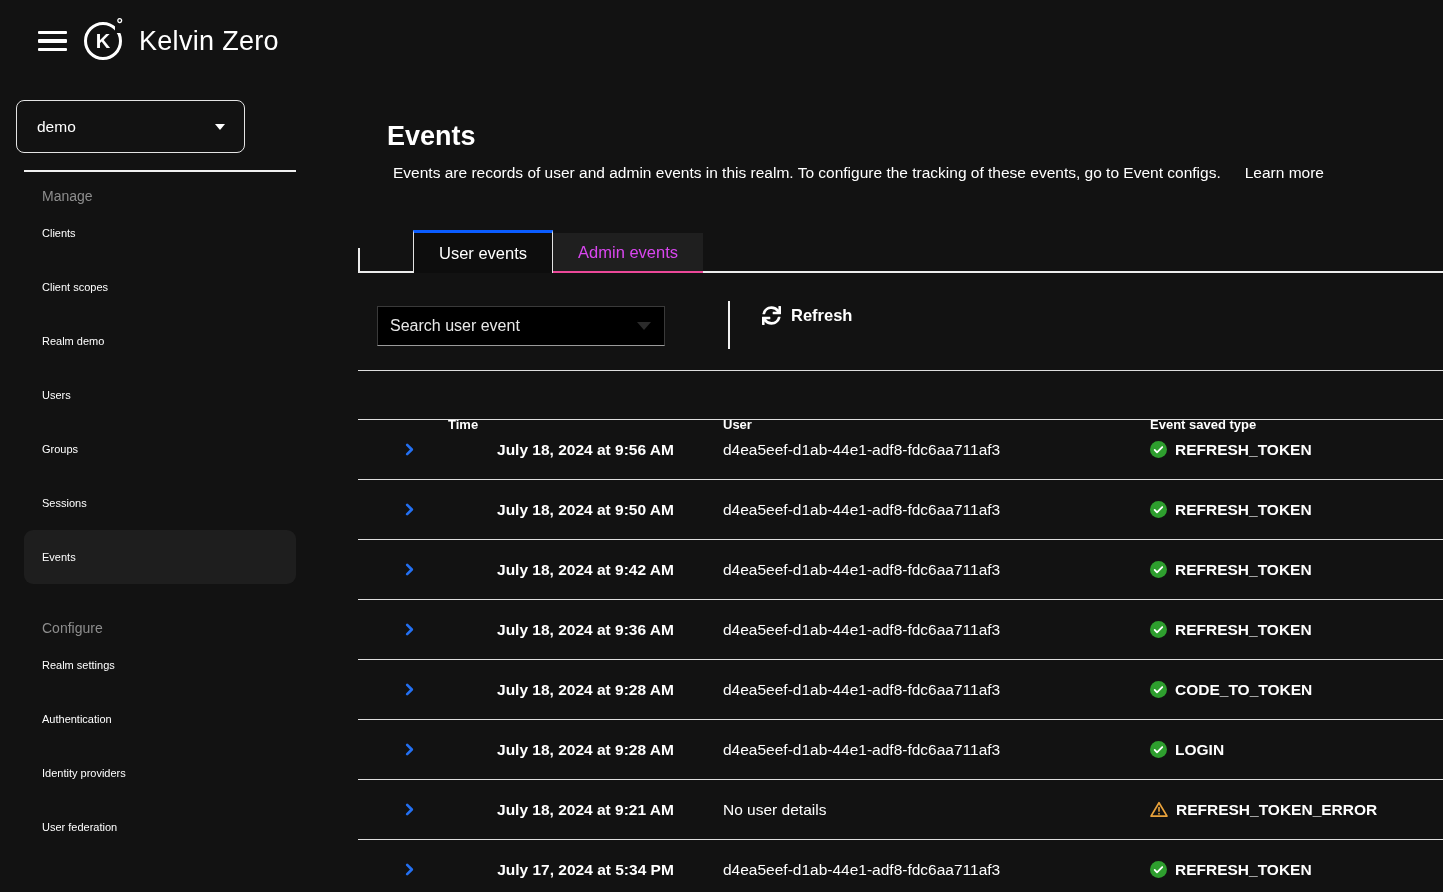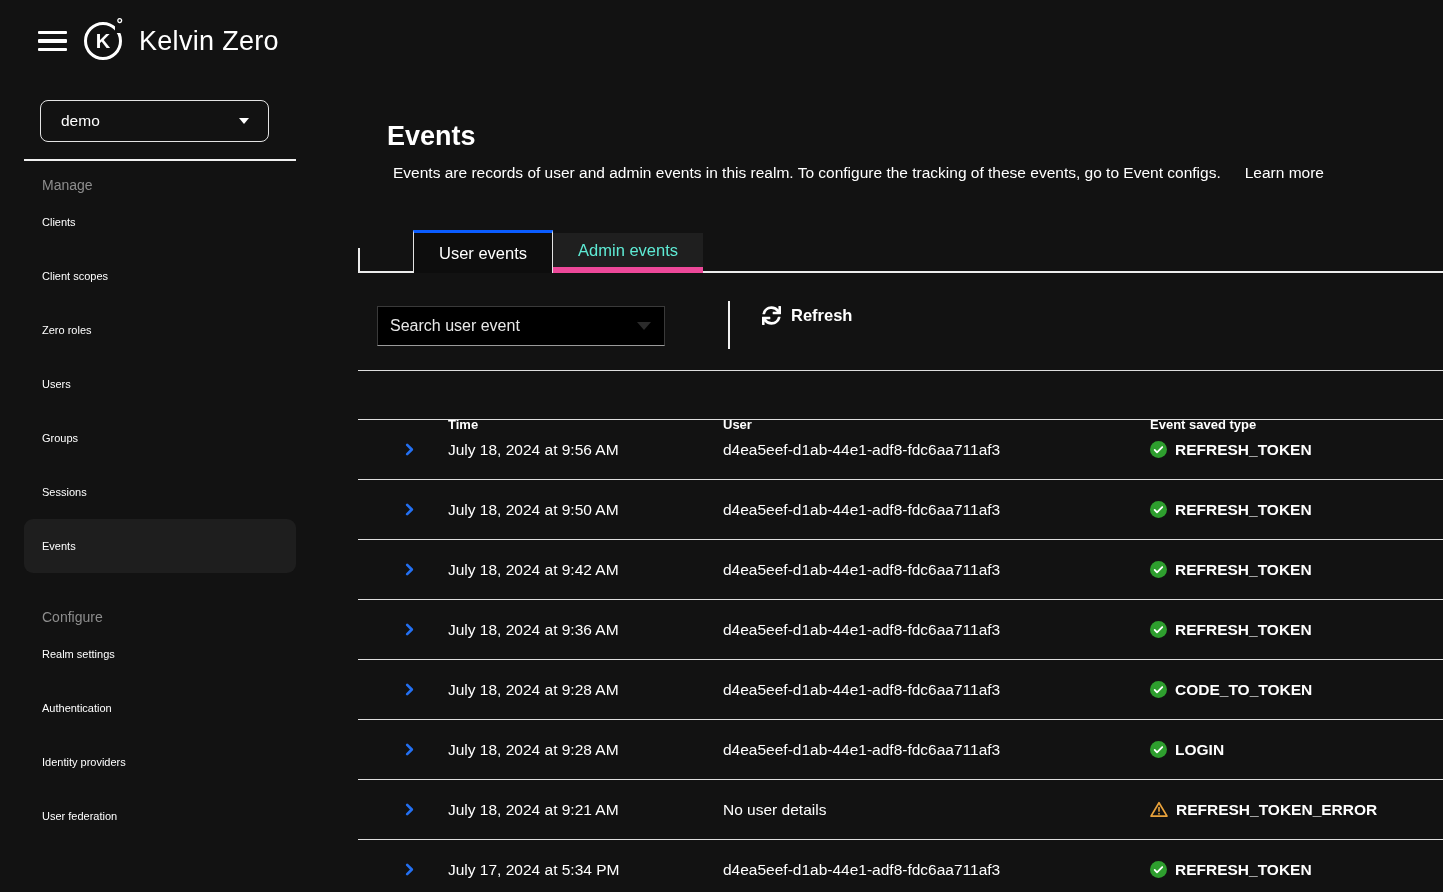--- a/index.html
+++ b/index.html
@@ -14,21 +14,21 @@
   .sidebar { position: absolute; left: 0; top: 0; width: 320px; height: 892px; background: #121212; }
   .brand-row { display: flex; align-items: center; gap: 17px; padding: 22px 0 0 38px; }
   .hamburger { width: 29px; display: flex; flex-direction: column; gap: 5px; background: none; border: none; padding: 0; cursor: pointer; }
   .hamburger span { display: block; height: 3.5px; background: #fff; border-radius: 1px; }
   .logo-badge { position: relative; width: 38px; height: 38px; border: 3px solid #fff; border-radius: 50%;
     display: flex; align-items: center; justify-content: center; font-weight: 700; font-size: 20px; }
   .logo-degree { position: absolute; top: -8px; right: -6px; font-size: 16px; font-weight: 700;
     background: #121212; padding: 0 2px; line-height: 1; }
   .brand-text { font-size: 27px; font-weight: 500; letter-spacing: .3px; }
 
-  .realm-selector { margin: 40px 0 0 40px; width: 229px; height: 42px; border: 1.5px solid #e4e4e4;
+  .realm-selector { margin: 40px 0 0 16px; width: 229px; height: 53px; border: 1.5px solid #e4e4e4;
     border-radius: 8px; background: transparent; color: #fff; font-size: 15.5px; font-family: inherit;
     display: flex; align-items: center; justify-content: space-between; padding: 0 19px 0 20px; cursor: pointer; }
   .caret-down { width: 0; height: 0; border-left: 5.5px solid transparent; border-right: 5.5px solid transparent; border-top: 6.5px solid #fff; }
 
   .sidebar-divider { margin: 17px 0 0 24px; width: 272px; height: 0; border: none; border-top: 2px solid #f0f0f0; }
 
   .nav-section { margin-top: 16px; }
   .nav-section + .nav-section { margin-top: 36px; }
   .nav-section-label { margin-left: 42px; font-size: 14px; color: #8d8d8d; }
   .nav-list { list-style: none; margin: 2px 0 0 24px; padding: 0; }
@@ -44,21 +44,21 @@
   .learn-more { margin-left: 24px; color: #fff; text-decoration: none; cursor: pointer; }
 
   
   .tab-strip { margin-top: 46px; height: 43px; display: flex; align-items: stretch; }
   .tab-lead { width: 55px; border-bottom: 2px solid #ececec; position: relative; }
   .tab-lead::before { content: ""; position: absolute; left: 0; bottom: 0; width: 2px; height: 23px; background: #ececec; }
   .tab { display: flex; align-items: center; padding: 16px 25px; font-size: 16.5px; font-family: inherit;
     background: transparent; border: none; cursor: pointer; }
   .tab.active { color: #fff; background: #0d0d0d; border-top: 3px solid #0a5cff;
     border-left: 1.5px solid #e3e3e3; border-right: 1.5px solid #e3e3e3; }
-  .tab.inactive { color: #5eead4; background: #1f1f1f; margin-top: 3px; border-bottom: 6px solid #ec4899; }
+  .tab.inactive { color: #d946ef; background: #1f1f1f; margin-top: 3px; border-bottom: 2px solid #ec4899; }
   .tab-filler { flex: 1; border-bottom: 2px solid #ececec; }
 
   
   .toolbar { position: relative; height: 97px; }
   .search-box { position: absolute; left: 19px; top: 33px; width: 288px; height: 40px;
     background: #000000; border: 1px solid #3a3a3a; border-bottom: 1.5px solid #9a9a9a;
     display: flex; align-items: center; }
   .search-input { flex: 1; min-width: 0; background: transparent; border: none; outline: none;
     color: #fff; font-size: 16px; font-family: inherit; padding: 0 0 0 12px; }
   .search-input::placeholder { color: #e8e8e8; opacity: 1; }
@@ -72,21 +72,21 @@
 
   
   .events-table { border-top: 1.5px solid #dedede; }
   .t-row { display: grid; grid-template-columns: 90px 275px 427px 1fr; align-items: center;
     border-bottom: 1.5px solid #dedede; height: 60px; }
   .t-row.t-head { height: 49px; }
   .t-head .cell { font-size: 13px; font-weight: 700; margin-top: 46px; }
   .cell { font-size: 15.5px; color: #fff; }
   .cell-expander { padding-left: 44px; display: flex; align-items: center; }
   .expander-btn { background: none; border: none; padding: 0; cursor: pointer; display: flex; align-items: center; }
-  .cell-time { font-weight: 400; }
+  .cell-time { font-weight: 700; text-align: center; }
   .cell-user { font-weight: 400; }
   .cell-type { display: flex; align-items: center; gap: 8px; font-weight: 600; }
   .cell-type svg { flex: 0 0 auto; }
 </style>
 </head>
 <body>
 
 <aside class="sidebar">
   <div class="brand-row">
     <button class="hamburger">
@@ -107,21 +107,21 @@
   </button>
 
   <hr class="sidebar-divider">
 
   <nav id="sidebar-nav">
       <div class="nav-section">
         <div class="nav-section-label">Manage</div>
         <ul class="nav-list">
           <li class="nav-item">Clients</li>
           <li class="nav-item">Client scopes</li>
-          <li class="nav-item">Zero roles</li>
+          <li class="nav-item">Realm demo</li>
           <li class="nav-item">Users</li>
           <li class="nav-item">Groups</li>
           <li class="nav-item">Sessions</li>
           <li class="nav-item active">Events</li>
         </ul>
       </div>
       <div class="nav-section">
         <div class="nav-section-label">Configure</div>
         <ul class="nav-list">
           <li class="nav-item">Realm settings</li>

